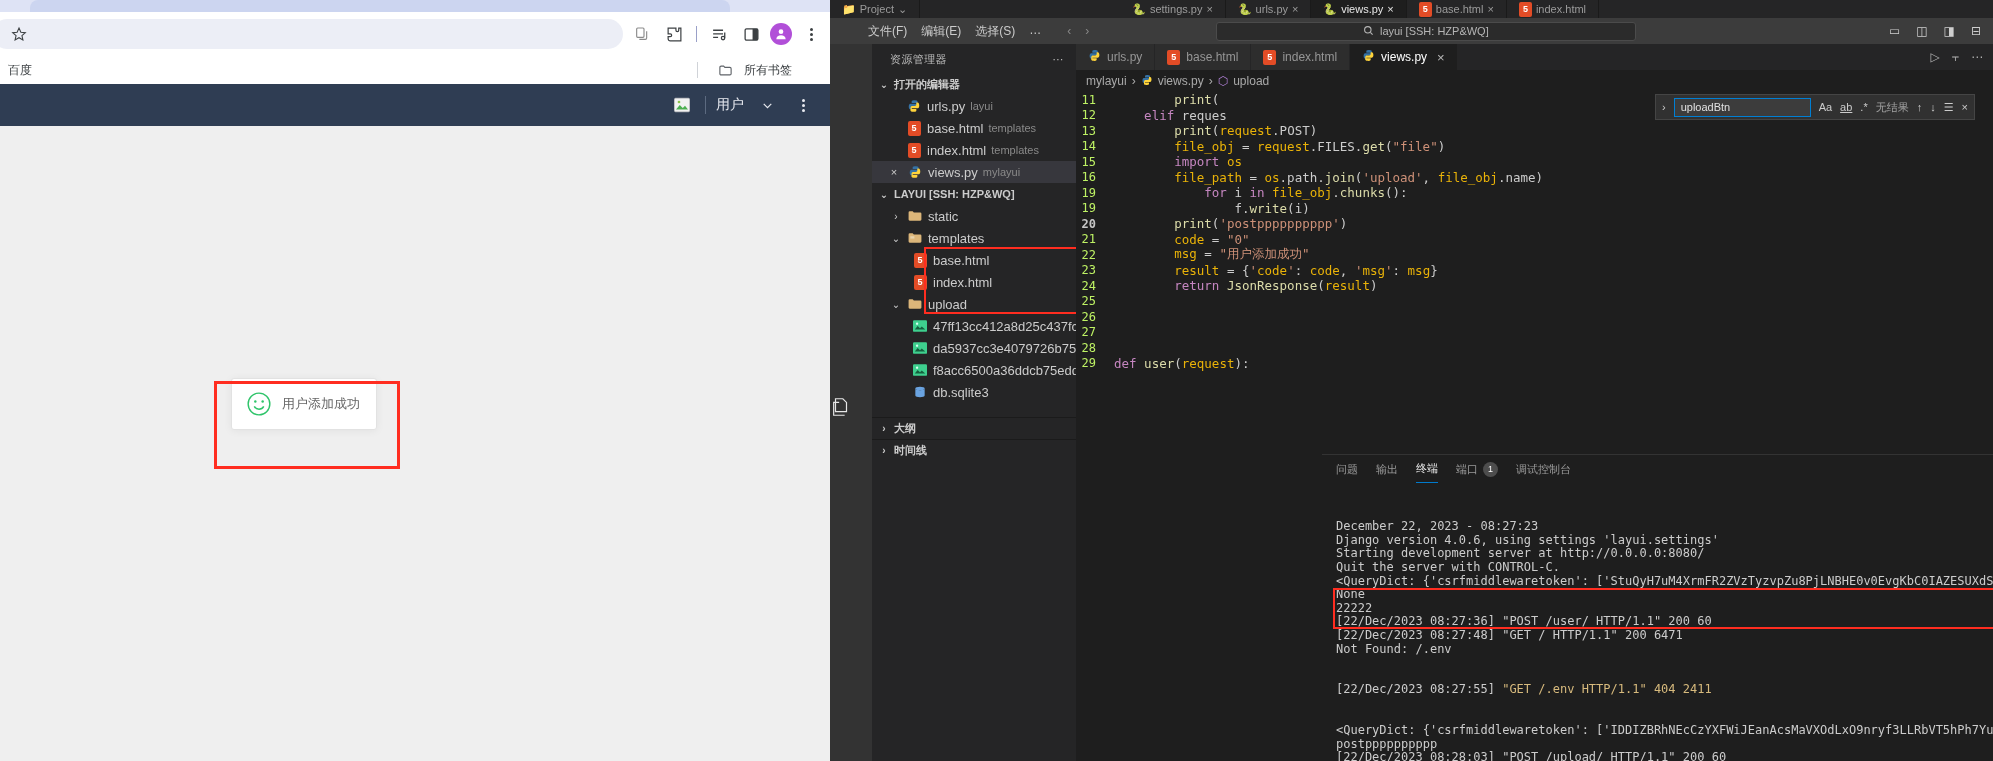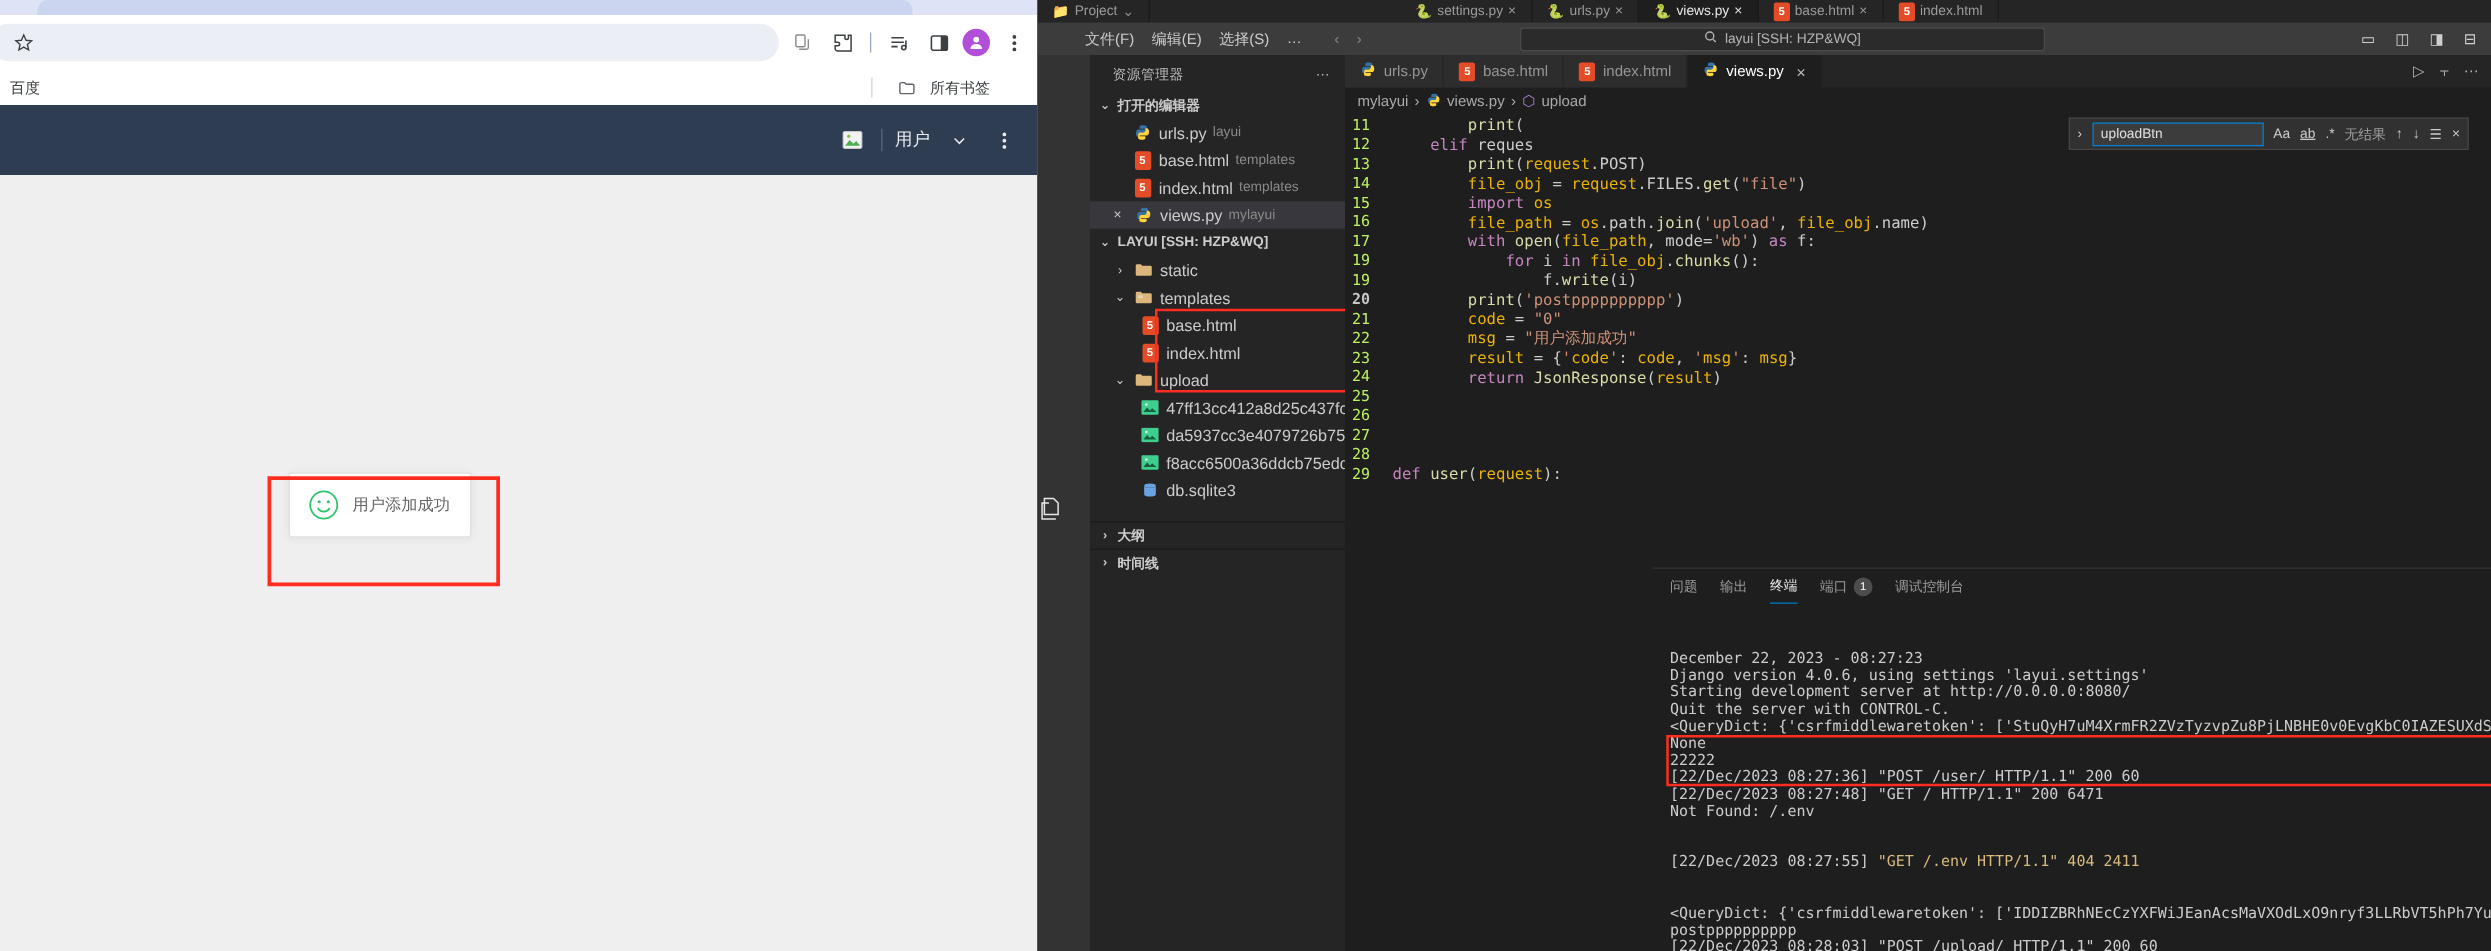--- a/index.html
+++ b/index.html
@@ -53,21 +53,21 @@
     padding: 0 8px; font-size: 12px; color: #3c4043;
     justify-content: space-between;
   }
   .bm-left { display:flex; align-items:center; gap: 6px; }
   .bm-right { display:flex; align-items:center; gap: 6px; padding-right: 30px;}
   .bm-sep { width:1px; height:16px; background:#d0d3d8; margin: 0 8px;}
 
   
   .page { height: calc(761px - 12px - 44px - 28px); background: #efefef; }
   .site-header {
-    height: 56px; background: #2f3d53; display: flex; align-items: center;
+    height: 42px; background: #2f3d53; display: flex; align-items: center;
     justify-content: flex-end; padding-right: 14px; gap: 10px;
   }
   .site-header .user-txt { color: #e8eaf0; font-size: 14px; }
   .hdr-sep { width: 1px; height: 18px; background: #5c6a80; }
 
   .form-area { padding: 20px 0 0 0; }
   .form-row { display: flex; align-items: center; padding-left: 0; margin-bottom: 14px;}
   .form-label {
     width: 74px; text-align: right; font-size: 14px; color: #333;
     padding-right: 12px; margin-left: -12px;
@@ -676,21 +676,20 @@
           <span>×</span>
         </div>
 
         <div id="code-lines">
             <div class="code-line"><span class="ln">11</span><span class="code">        <span class="fn">print</span>(</span></div>
             <div class="code-line"><span class="ln">12</span><span class="code">    <span class="k">elif</span> reques</span></div>
             <div class="code-line"><span class="ln">13</span><span class="code">        <span class="fn">print</span>(<span class="nm">request</span>.POST)</span></div>
             <div class="code-line"><span class="ln">14</span><span class="code">        <span class="nm">file_obj</span> = <span class="nm">request</span>.FILES.<span class="fn">get</span>(<span class="st">"file"</span>)</span></div>
             <div class="code-line"><span class="ln">15</span><span class="code">        <span class="k">import</span> <span class="nm">os</span></span></div>
             <div class="code-line"><span class="ln">16</span><span class="code">        <span class="nm">file_path</span> = <span class="nm">os</span>.path.<span class="fn">join</span>(<span class="st">'upload'</span>, <span class="nm">file_obj</span>.name)</span></div>
-            <div class="code-line"><span class="ln">17</span><span class="code">        <span class="k">with</span> <span class="fn">open</span>(<span class="nm">file_path</span>, mode=<span class="st">'wb'</span>) <span class="k">as</span> f:</span></div>
             <div class="code-line"><span class="ln">19</span><span class="code">            <span class="k">for</span> i <span class="k">in</span> <span class="nm">file_obj</span>.<span class="fn">chunks</span>():</span></div>
             <div class="code-line"><span class="ln">19</span><span class="code">                f.<span class="fn">write</span>(i)</span></div>
             <div class="code-line"><span class="ln cur">20</span><span class="code">        <span class="fn">print</span>(<span class="st">'postpppppppppp'</span>)</span></div>
             <div class="code-line"><span class="ln">21</span><span class="code">        <span class="nm">code</span> = <span class="st">"0"</span></span></div>
             <div class="code-line"><span class="ln">22</span><span class="code">        <span class="nm">msg</span> = <span class="st">"用户添加成功"</span></span></div>
             <div class="code-line"><span class="ln">23</span><span class="code">        <span class="nm">result</span> = {<span class="st">'<span class="nm">code</span>'</span>: <span class="nm">code</span>, <span class="st">'<span class="nm">msg</span>'</span>: <span class="nm">msg</span>}</span></div>
             <div class="code-line"><span class="ln">24</span><span class="code">        <span class="k">return</span> <span class="fn">JsonResponse</span>(<span class="nm">result</span>)</span></div>
             <div class="code-line"><span class="ln">25</span><span class="code"></span></div>
             <div class="code-line"><span class="ln">26</span><span class="code"></span></div>
             <div class="code-line"><span class="ln">27</span><span class="code"></span></div>

